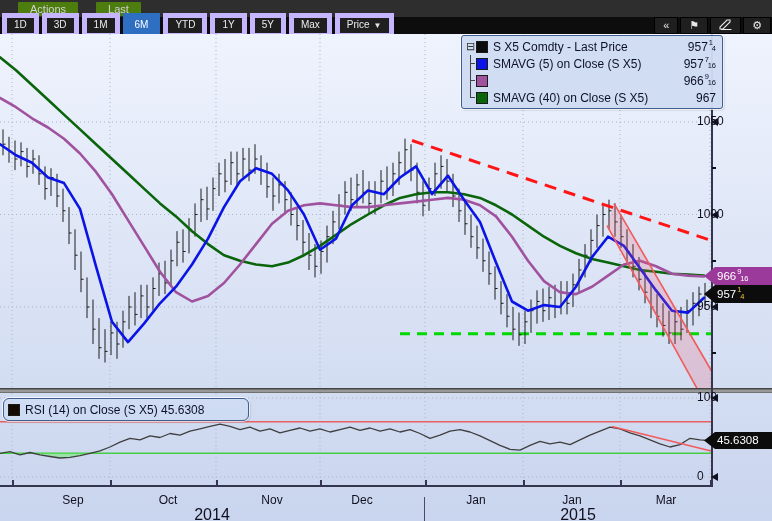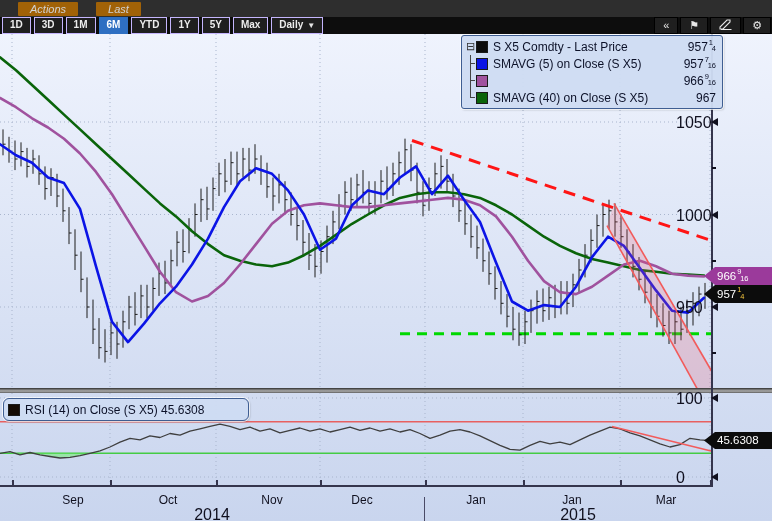--- a/index.html
+++ b/index.html
@@ -1,40 +1,40 @@
 <!DOCTYPE html>
 <html><head>
 <meta charset="utf-8">
 <style>
   html,body{margin:0;padding:0;background:#1a1a1a;}
   #app{position:relative;width:772px;height:521px;overflow:hidden;
        font-family:"Liberation Sans",sans-serif;background:#2b2b2b;-webkit-font-smoothing:antialiased;}
   
   .row1{position:absolute;top:0;left:0;width:772px;height:17px;background:#2e2e2e;display:flex;align-items:center;}
-  .menu-item{padding:1px 12px;font-size:11px;color:#d2d2d2;background:#a16207;margin-left:18px;border-radius:1px;cursor:default;font-style:italic;}
+  .menu-item{padding:1px 12px;font-size:11px;color:#d2d2d2;background:#4d7c0f;margin-left:18px;border-radius:1px;cursor:default;}
   .row2{position:absolute;top:17px;left:0;width:772px;height:17px;background:#0d0d0d;display:flex;align-items:center;}
-  .rbtn{height:15px;margin:1px 1px 1px 2px;padding:0 7px;background:#1f1f1f;border:1px solid #c4b5fd;
-        color:#ececec;font-size:10px;font-weight:bold;line-height:13px;cursor:pointer;}
+  .rbtn{height:15px;margin:1px 1px 1px 2px;padding:0 7px;background:#1f1f1f;border:5px solid #c4b5fd;
+        color:#ececec;font-size:10px;font-weight:normal;line-height:13px;cursor:pointer;}
   .rbtn.active{background:#2e6fc2;border-color:#2e6fc2;color:#fff;}
   .caret{font-size:8px;margin-left:4px;color:#e6e6e6;}
   .spacer{flex:1;}
   .ctl{display:flex;align-items:center;height:15px;margin:1px 1px;padding:0 8px;background:#1f1f1f;
        border:1px solid #000;color:#e8e8e8;font-size:10px;font-weight:bold;line-height:13px;cursor:pointer;}
   .ctl .glyph{font-size:11px;font-weight:normal;}
   .mini-chart{margin-right:5px;display:inline-block;}
   
   #chart-area{position:absolute;top:34px;left:0;width:772px;height:487px;
               background:linear-gradient(#eff3fd 0%,#dde5f6 45%,#c9d5ee 100%);}
   #price-svg{position:absolute;top:0;left:0;}
   #divider{position:absolute;top:354px;left:0;width:772px;height:5px;
            background:linear-gradient(#5e5e5e,#ababab 50%,#5e5e5e);border-top:1px solid #444;box-sizing:border-box;}
   #rsi-svg{position:absolute;top:359px;left:0;}
   #xaxis-line{position:absolute;top:451px;left:0;width:713px;height:2px;background:#35354d;}
   #spine{position:absolute;top:0;left:711px;width:2px;height:453px;background:#35354d;}
-  .plabel{position:absolute;left:676px;font-size:16px;color:#10101f;white-space:nowrap;}
+  .plabel{position:absolute;left:697px;font-size:12px;color:#10101f;white-space:nowrap;}
   .tick-arrow{position:absolute;left:711px;width:0;height:0;border-top:4px solid transparent;
               border-bottom:4px solid transparent;border-right:7px solid #10101f;}
   .mtick{position:absolute;left:712px;width:4px;height:2px;background:#10101f;}
   .month{position:absolute;top:459px;transform:translateX(-50%);font-size:12px;color:#10101f;}
   .year{position:absolute;top:472px;transform:translateX(-50%);font-size:16px;color:#10101f;}
   .btick{position:absolute;top:446px;width:2px;height:5px;background:#35354d;}
   .ydiv{position:absolute;top:463px;width:1px;height:24px;background:#4a4a66;}
   
   .lgd{position:absolute;background:rgba(206,220,243,0.96);border:1px solid #3f5e92;border-radius:3px;
        box-shadow:0 0 0 1px rgba(255,255,255,.75),1px 1px 2px rgba(0,0,0,.25);padding:2px 6px 2px 4px;}
@@ -74,21 +74,21 @@
   <div class="row2">
     <span class="rbtn">1D</span>
     <span class="rbtn">3D</span>
     <span class="rbtn">1M</span>
     <span class="rbtn active">6M</span>
     <span class="rbtn">YTD</span>
     <span class="rbtn">1Y</span>
     <span class="rbtn">5Y</span>
     <span class="rbtn">Max</span>
     <span class="rbtn">
-      <span>Daily</span><span class="caret">▼</span>
+      <span>Price</span><span class="caret">▼</span>
     </span>
     <span class="spacer"></span>
     <span class="ctl">
         <span class="glyph">«</span>
       </span>
     <span class="ctl">
         <span class="glyph">⚑</span>
       </span>
     <span class="ctl">
       <span class="glyph">

